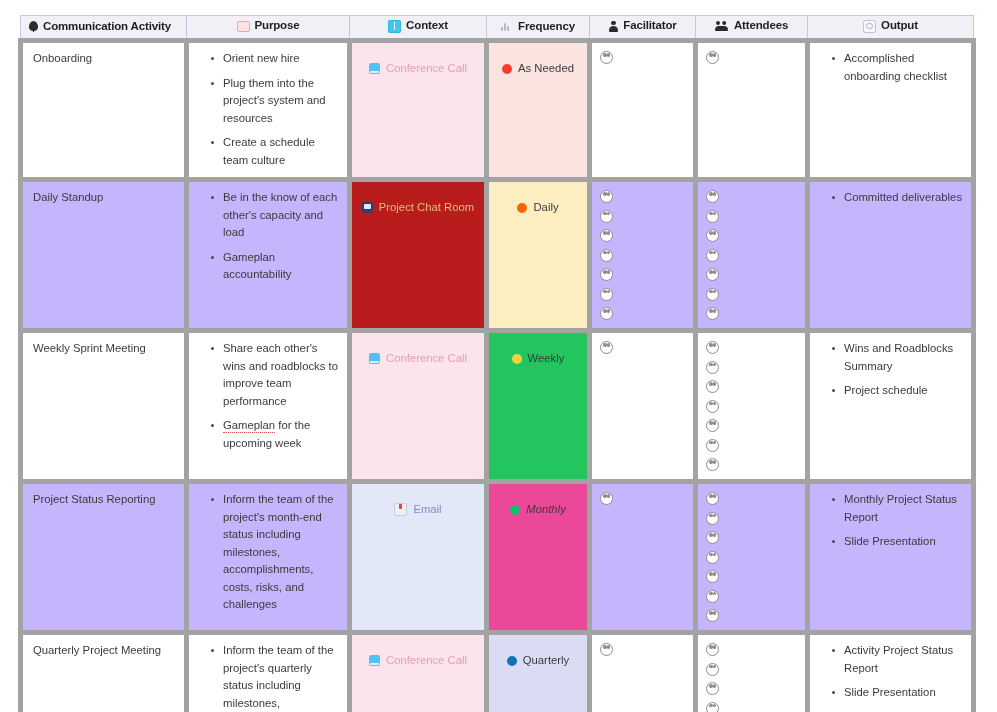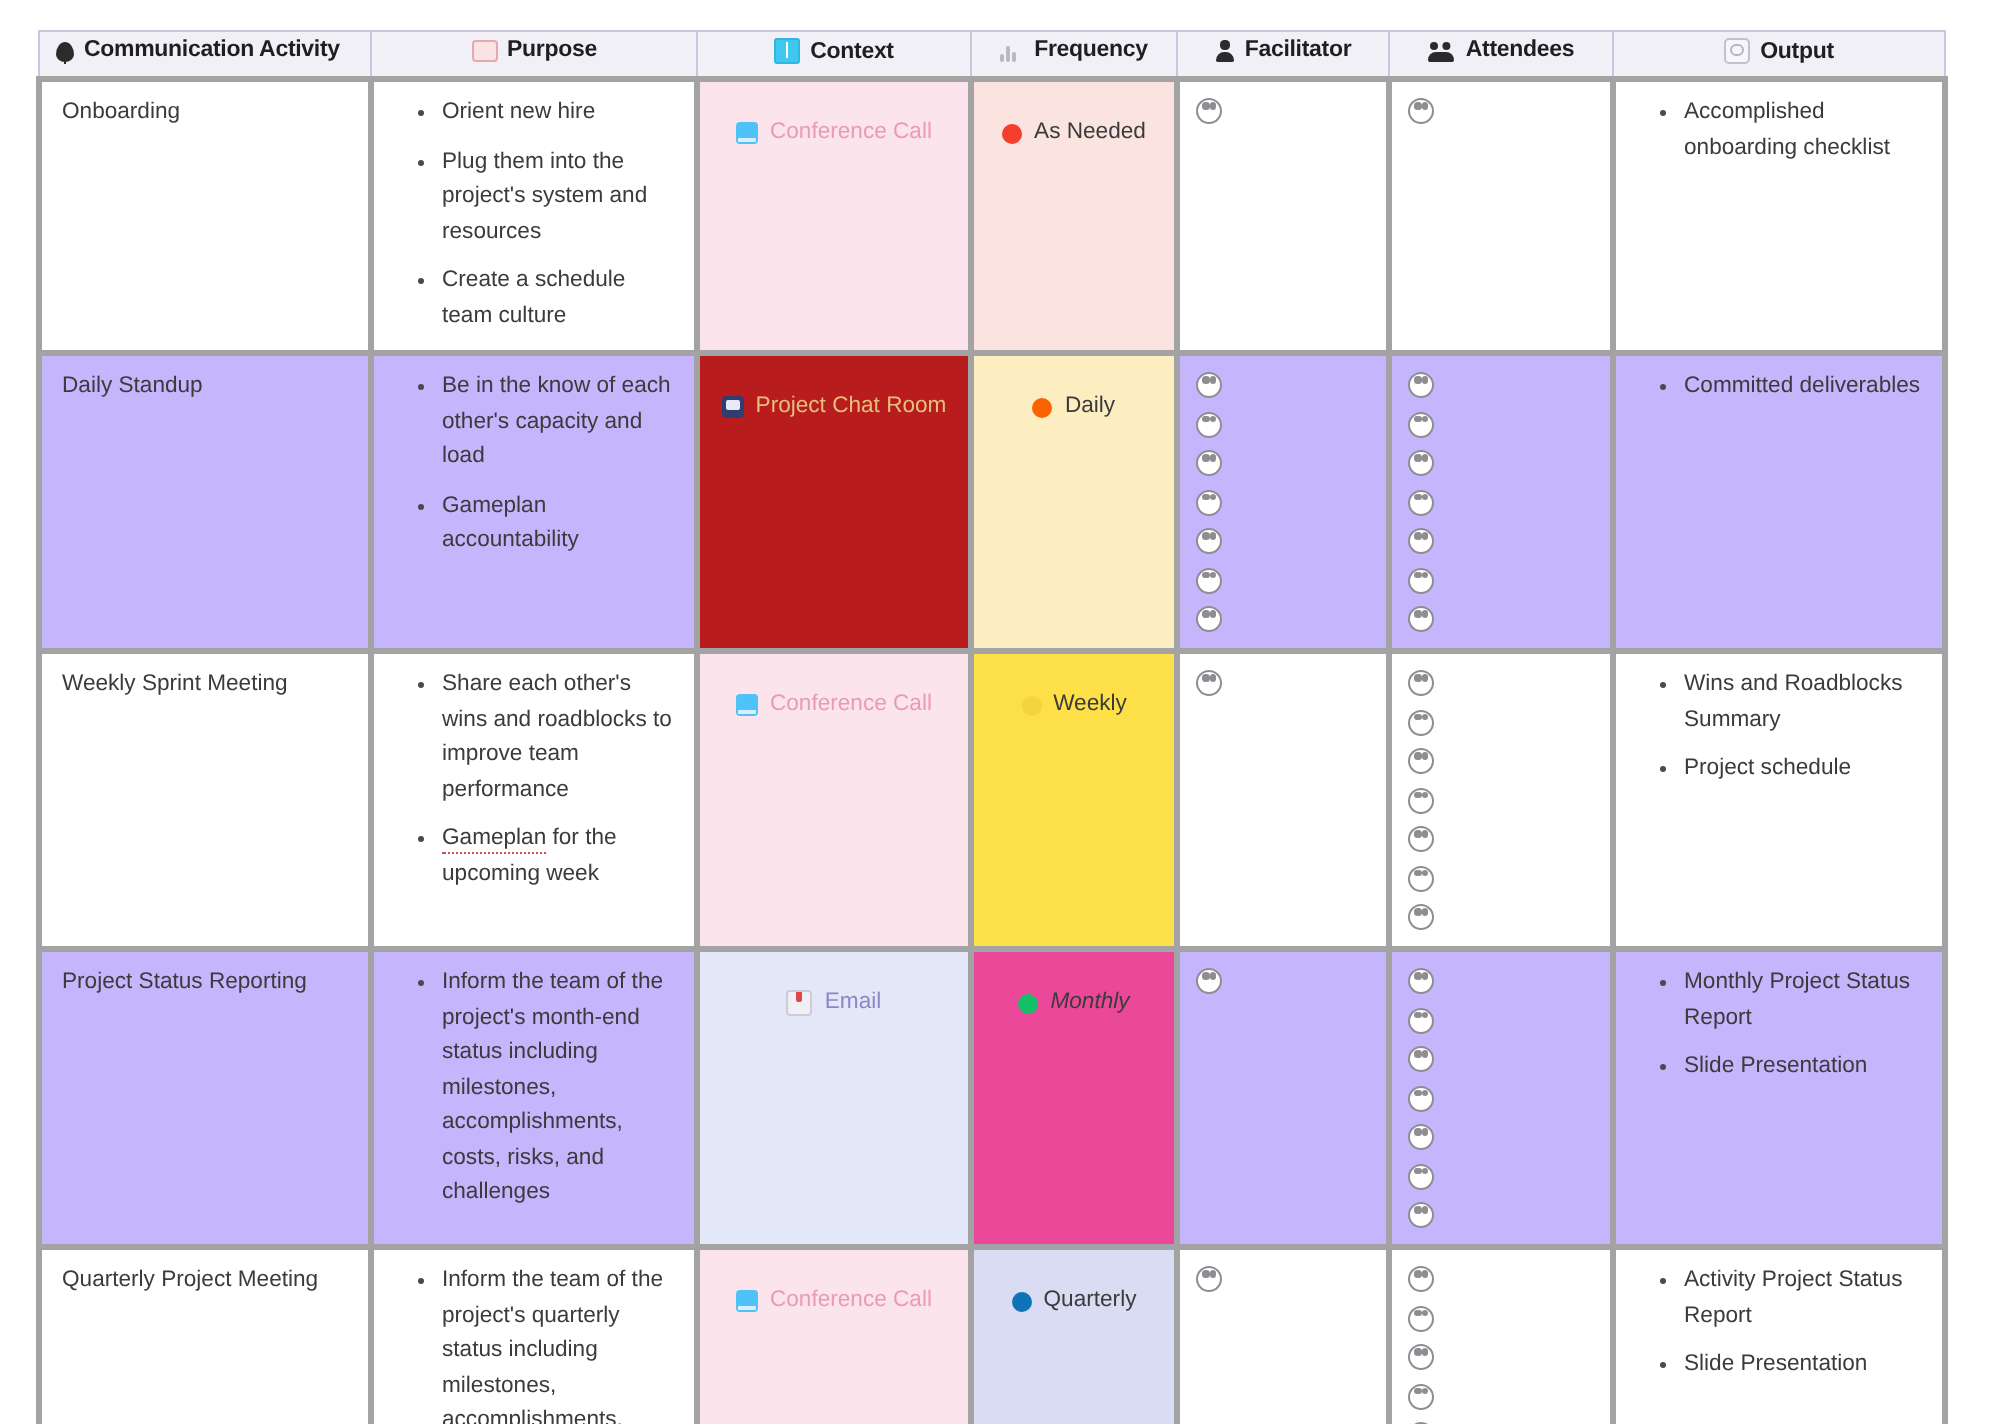--- a/index.html
+++ b/index.html
@@ -46,27 +46,27 @@
     font-weight: bold;
     color: #1f1f1f;
     text-align: center;
     white-space: nowrap;
     letter-spacing: -0.15px;
   }
   thead th.left-al { text-align: left; padding-left: 8px; }
 
   .hdr-inner {
     display: inline-flex;
-    align-items: flex-end;
+    align-items: center;
     gap: 5px;
     line-height: 1;
   }
 
   tbody td {
-    border: 3px solid #a3a3a3;
+    border: 5px solid #a3a3a3;
     vertical-align: top;
     padding: 7px 8px 8px 8px;
     font-size: 11.3px;
     line-height: 17.5px;
     color: #3b3b3b;
     background: #ffffff;
   }
   tbody tr.alt td { background: #c4b5fd; }
 
   tbody td.cell-activity { padding-left: 10px; }
@@ -459,21 +459,21 @@
           <td>
             <ul class="bul">
               <li>Share each other's wins and roadblocks to improve team performance</li>
               <li><span class="misspell">Gameplan</span> for the upcoming week</li>
             </ul>
           </td>
           <td class="tagcell" style="background: rgb(252, 228, 236);"><span class="tag" style="color: rgb(233, 155, 181);">
               <span class="glyph g-screen"></span>
               <span>Conference Call</span>
             </span></td>
-          <td class="tagcell" style="background: #fde047;"><span class="tag txt-plain">
+          <td class="tagcell" style="background: #22c55e;"><span class="tag txt-plain">
               <span class="dot" style="background: rgb(245, 211, 61);"></span>
               <span>Weekly</span>
             </span></td>
           <td>
             <div class="avatars">
               <span class="avatar"></span>
             </div>
           </td>
           <td>
             <div class="avatars">

